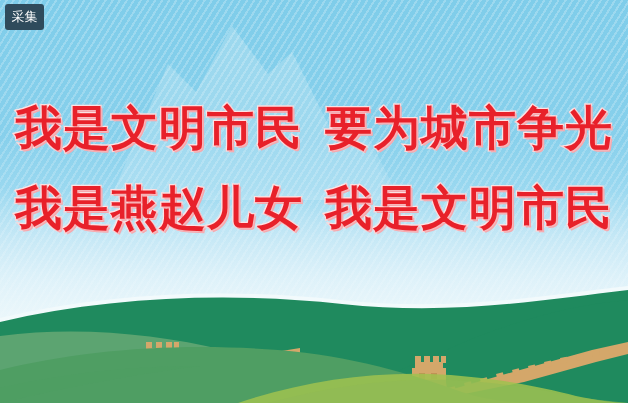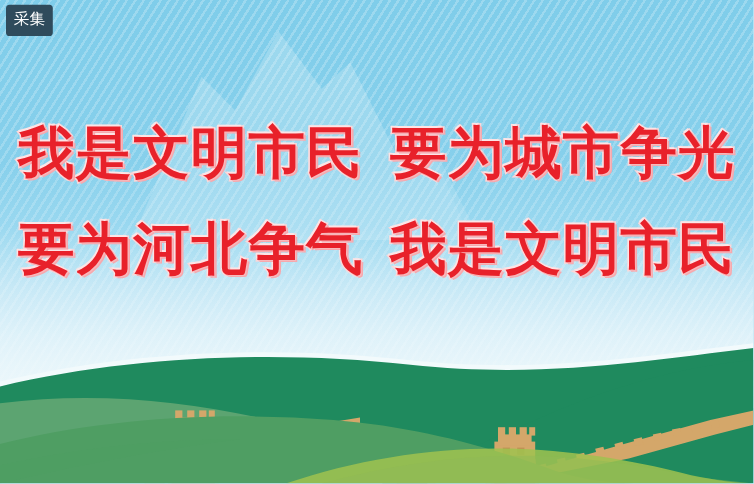--- a/index.html
+++ b/index.html
@@ -112,21 +112,21 @@
   .capture-btn {
     position: absolute;
     left: 5px;
     top: 4px;
     width: 39px;
     height: 26px;
     background: #2f4b5c;
     color: #ffffff;
     border: none;
     border-radius: 3px;
-    font-family: Liberation Mono, monospace;
+    font-family: Liberation Sans, sans-serif;
     font-size: 13px;
     line-height: 26px;
     text-align: center;
     cursor: pointer;
     z-index: 40;
     padding: 0;
     letter-spacing: 0px;
   }
 </style>
 </head>
@@ -244,18 +244,18 @@
              L628 403 L268 403 Z" fill="#8fba55" opacity="0.5"></path>
 
     <path d="M0 388 C 60 374, 130 366, 200 366 C 150 372, 80 384, 0 403 Z" fill="#4f9e63" opacity="0.6"></path>
   </svg>
 
   <div class="headline line1">
     <span>我是文明市民</span><span class="seg-gap"></span><span>要为城市争光</span>
   </div>
 
   <div class="headline line2">
-    <span>要为河北争气</span><span class="seg-gap"></span><span>我是文明市民</span>
+    <span>我是燕赵儿女</span><span class="seg-gap"></span><span>我是文明市民</span>
   </div>
 
   <button class="capture-btn">采集</button>
 
 </div>
 
 </body></html>

